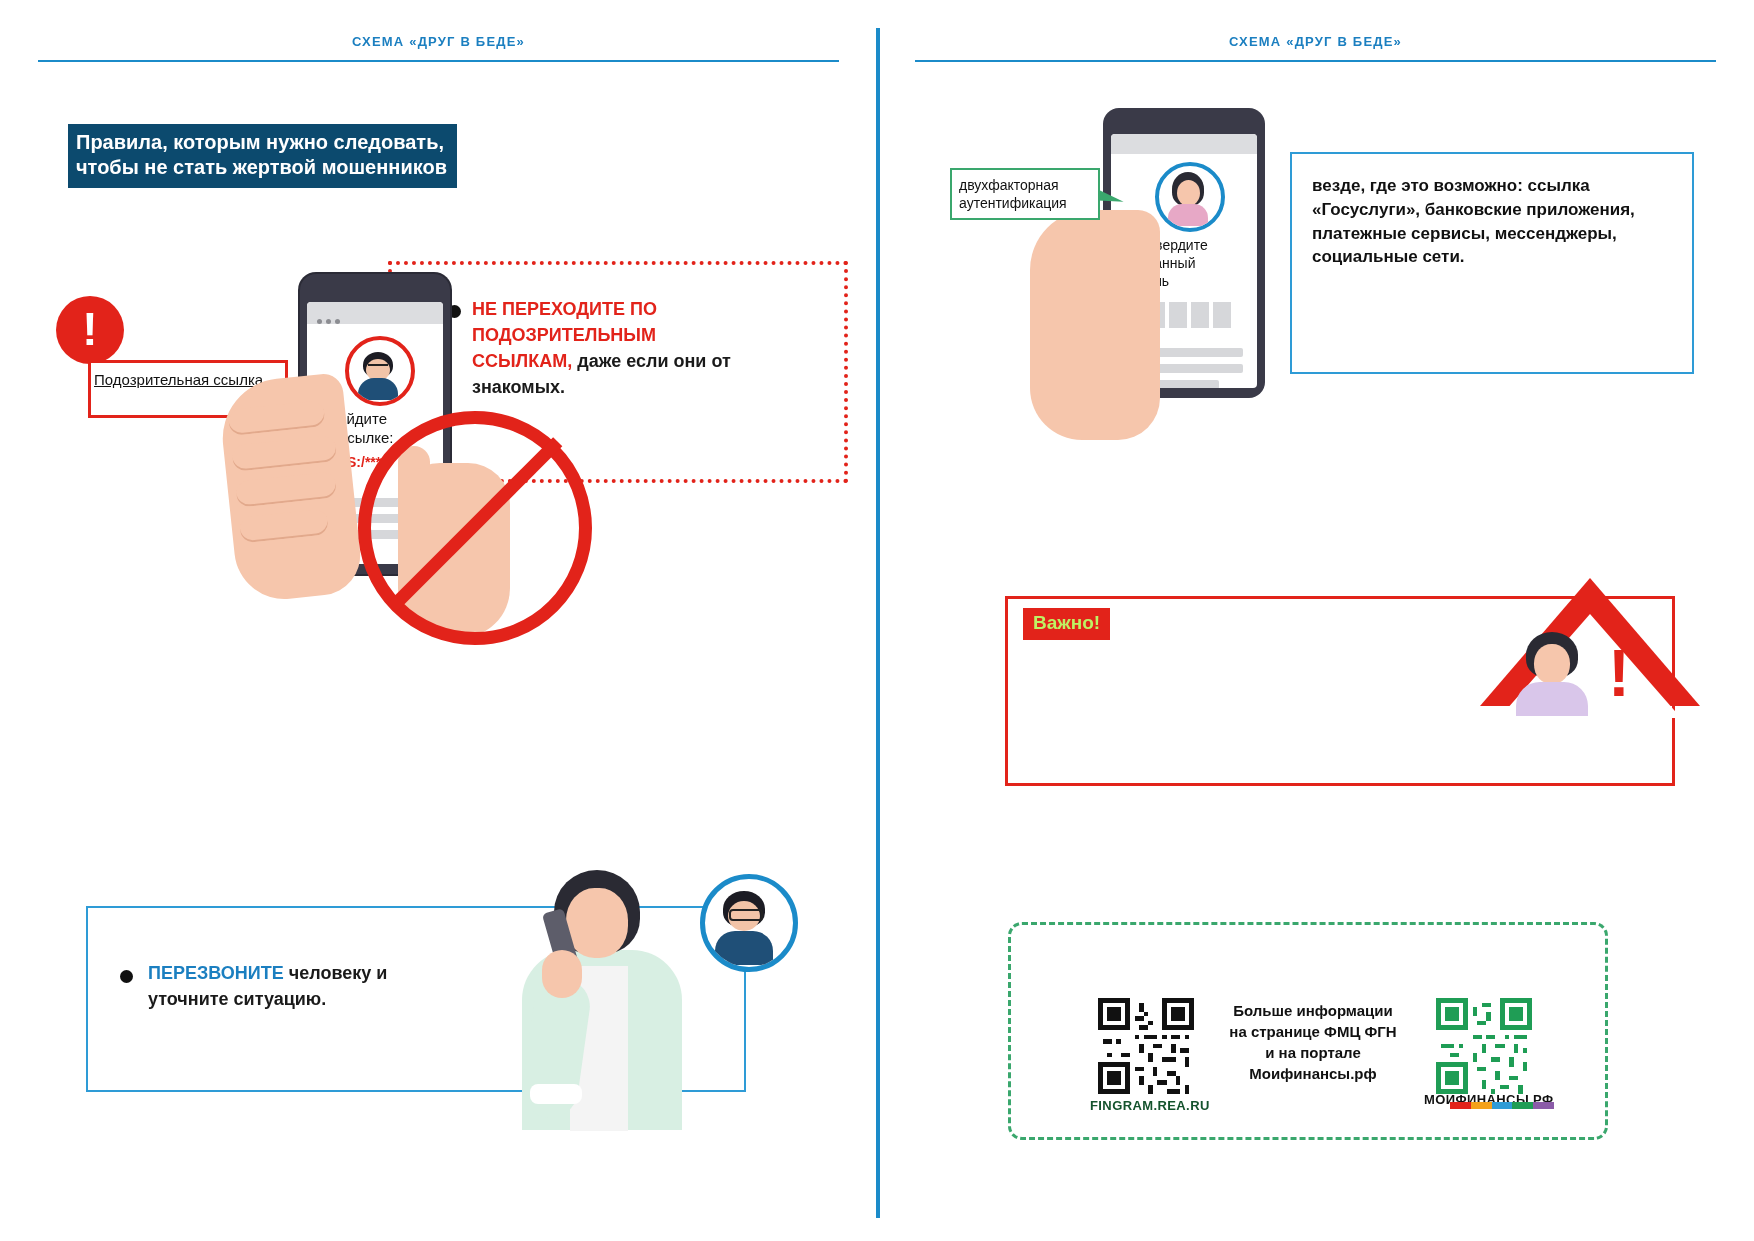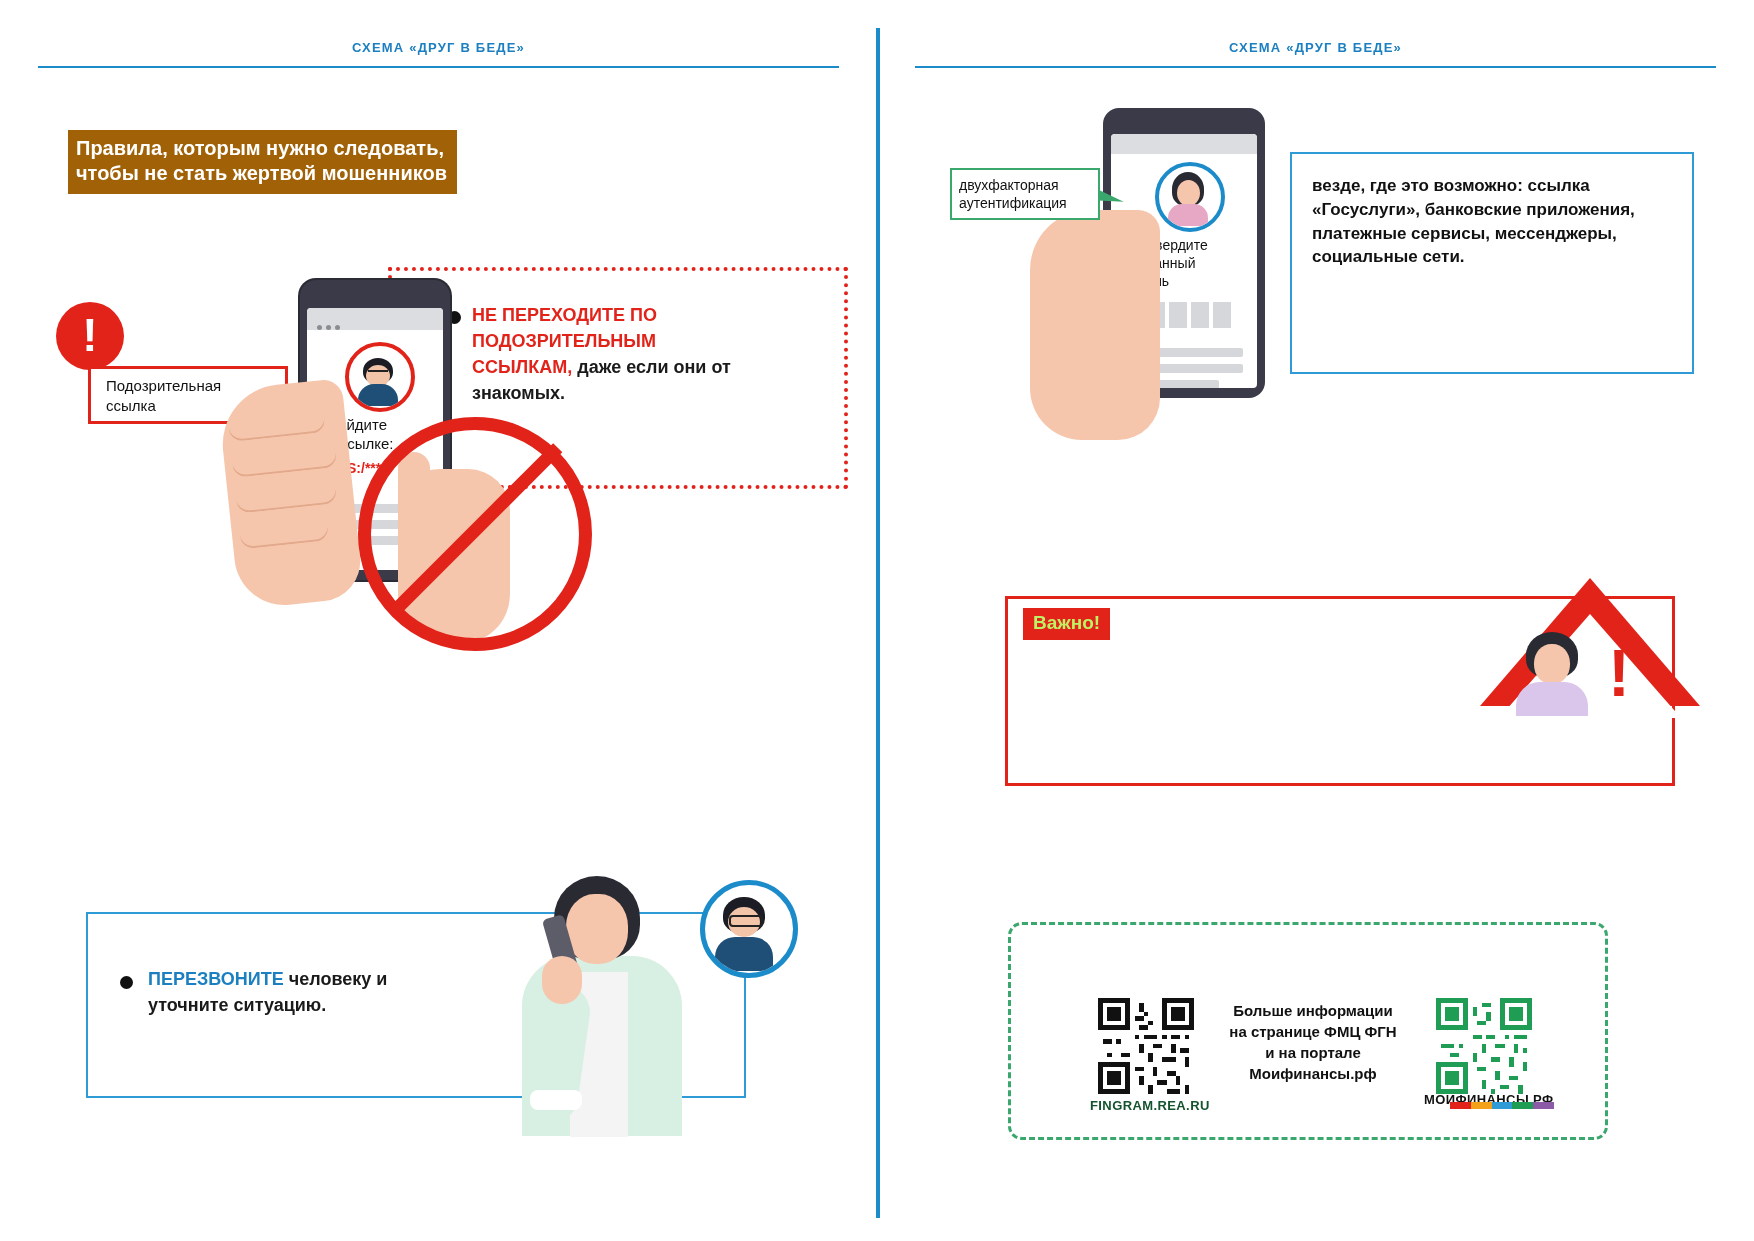--- a/index.html
+++ b/index.html
@@ -9,21 +9,21 @@
   }
   body {
     width: 1754px;
     height: 1241px;
     position: relative;
     font-family: "Liberation Sans", sans-serif;
     overflow: hidden;
   }
   .page {
     position: absolute;
-    top: 14px;
+    top: 8px;
     width: 877px;
     height: 901px;
   }
   .page-left { left: 0; }
   .page-right { left: 877px; }
 
   .header-rule {
     position: absolute;
     left: 38px;
     right: 38px;
@@ -49,21 +49,21 @@
     width: 4px;
     height: 1190px;
     background: #1B8BC9;
   }
 
   
   .title-banner {
     position: absolute;
     left: 68px;
     top: 116px;
-    background: #a16207;
+    background: #0c4a6e;
     color: #ffffff;
     font-size: 20px;
     font-weight: bold;
     line-height: 1.25;
     padding: 6px 10px 8px 8px;
     white-space: pre-line;
   }
 
   .dotted-box {
     position: absolute;
@@ -108,21 +108,22 @@
     left: 88px;
     top: 352px;
     width: 200px;
     height: 58px;
     border: 3px solid #E2231A;
     background: #fff;
     box-sizing: border-box;
     font-size: 15px;
     color: #111;
     line-height: 1.3;
-    padding: 7px 15px;
+    padding: 7px 3px;
+    text-decoration: underline;
   }
   .callout-red-tail {
     position: absolute;
     left: 282px;
     top: 390px;
     width: 0; height: 0;
     border-top: 7px solid transparent;
     border-bottom: 7px solid transparent;
     border-left: 26px solid #E2231A;
     transform: rotate(12deg);

